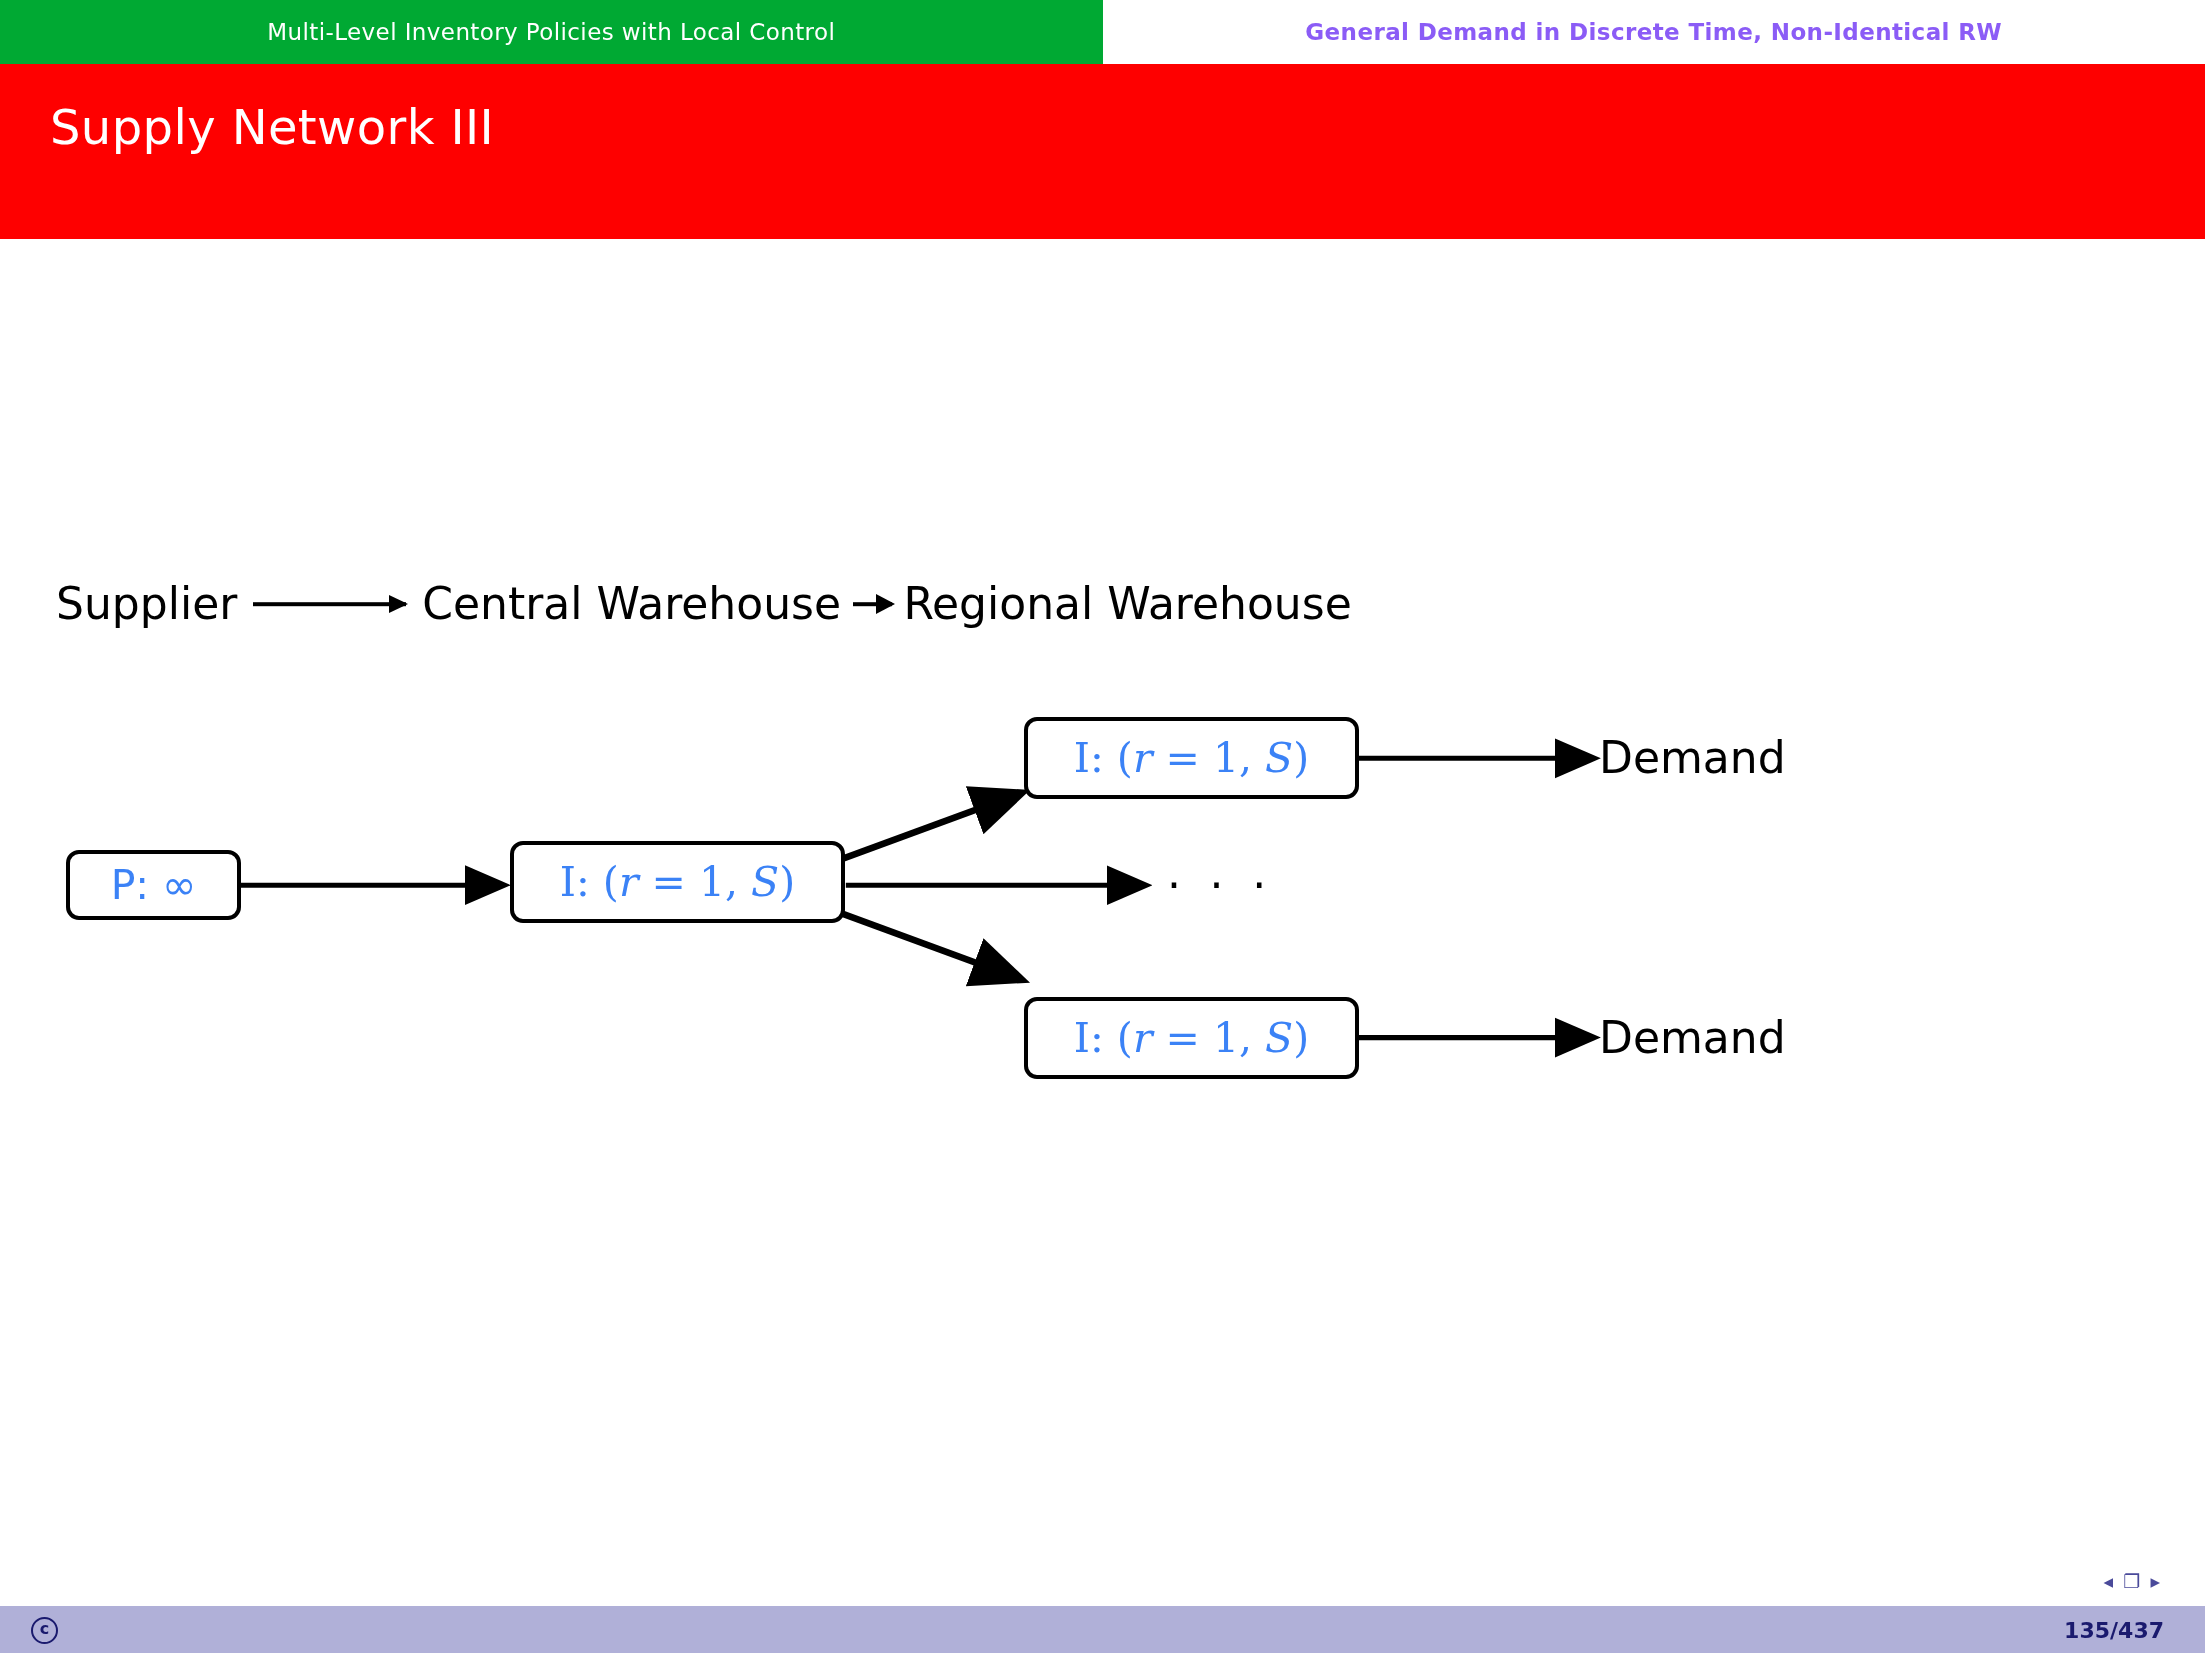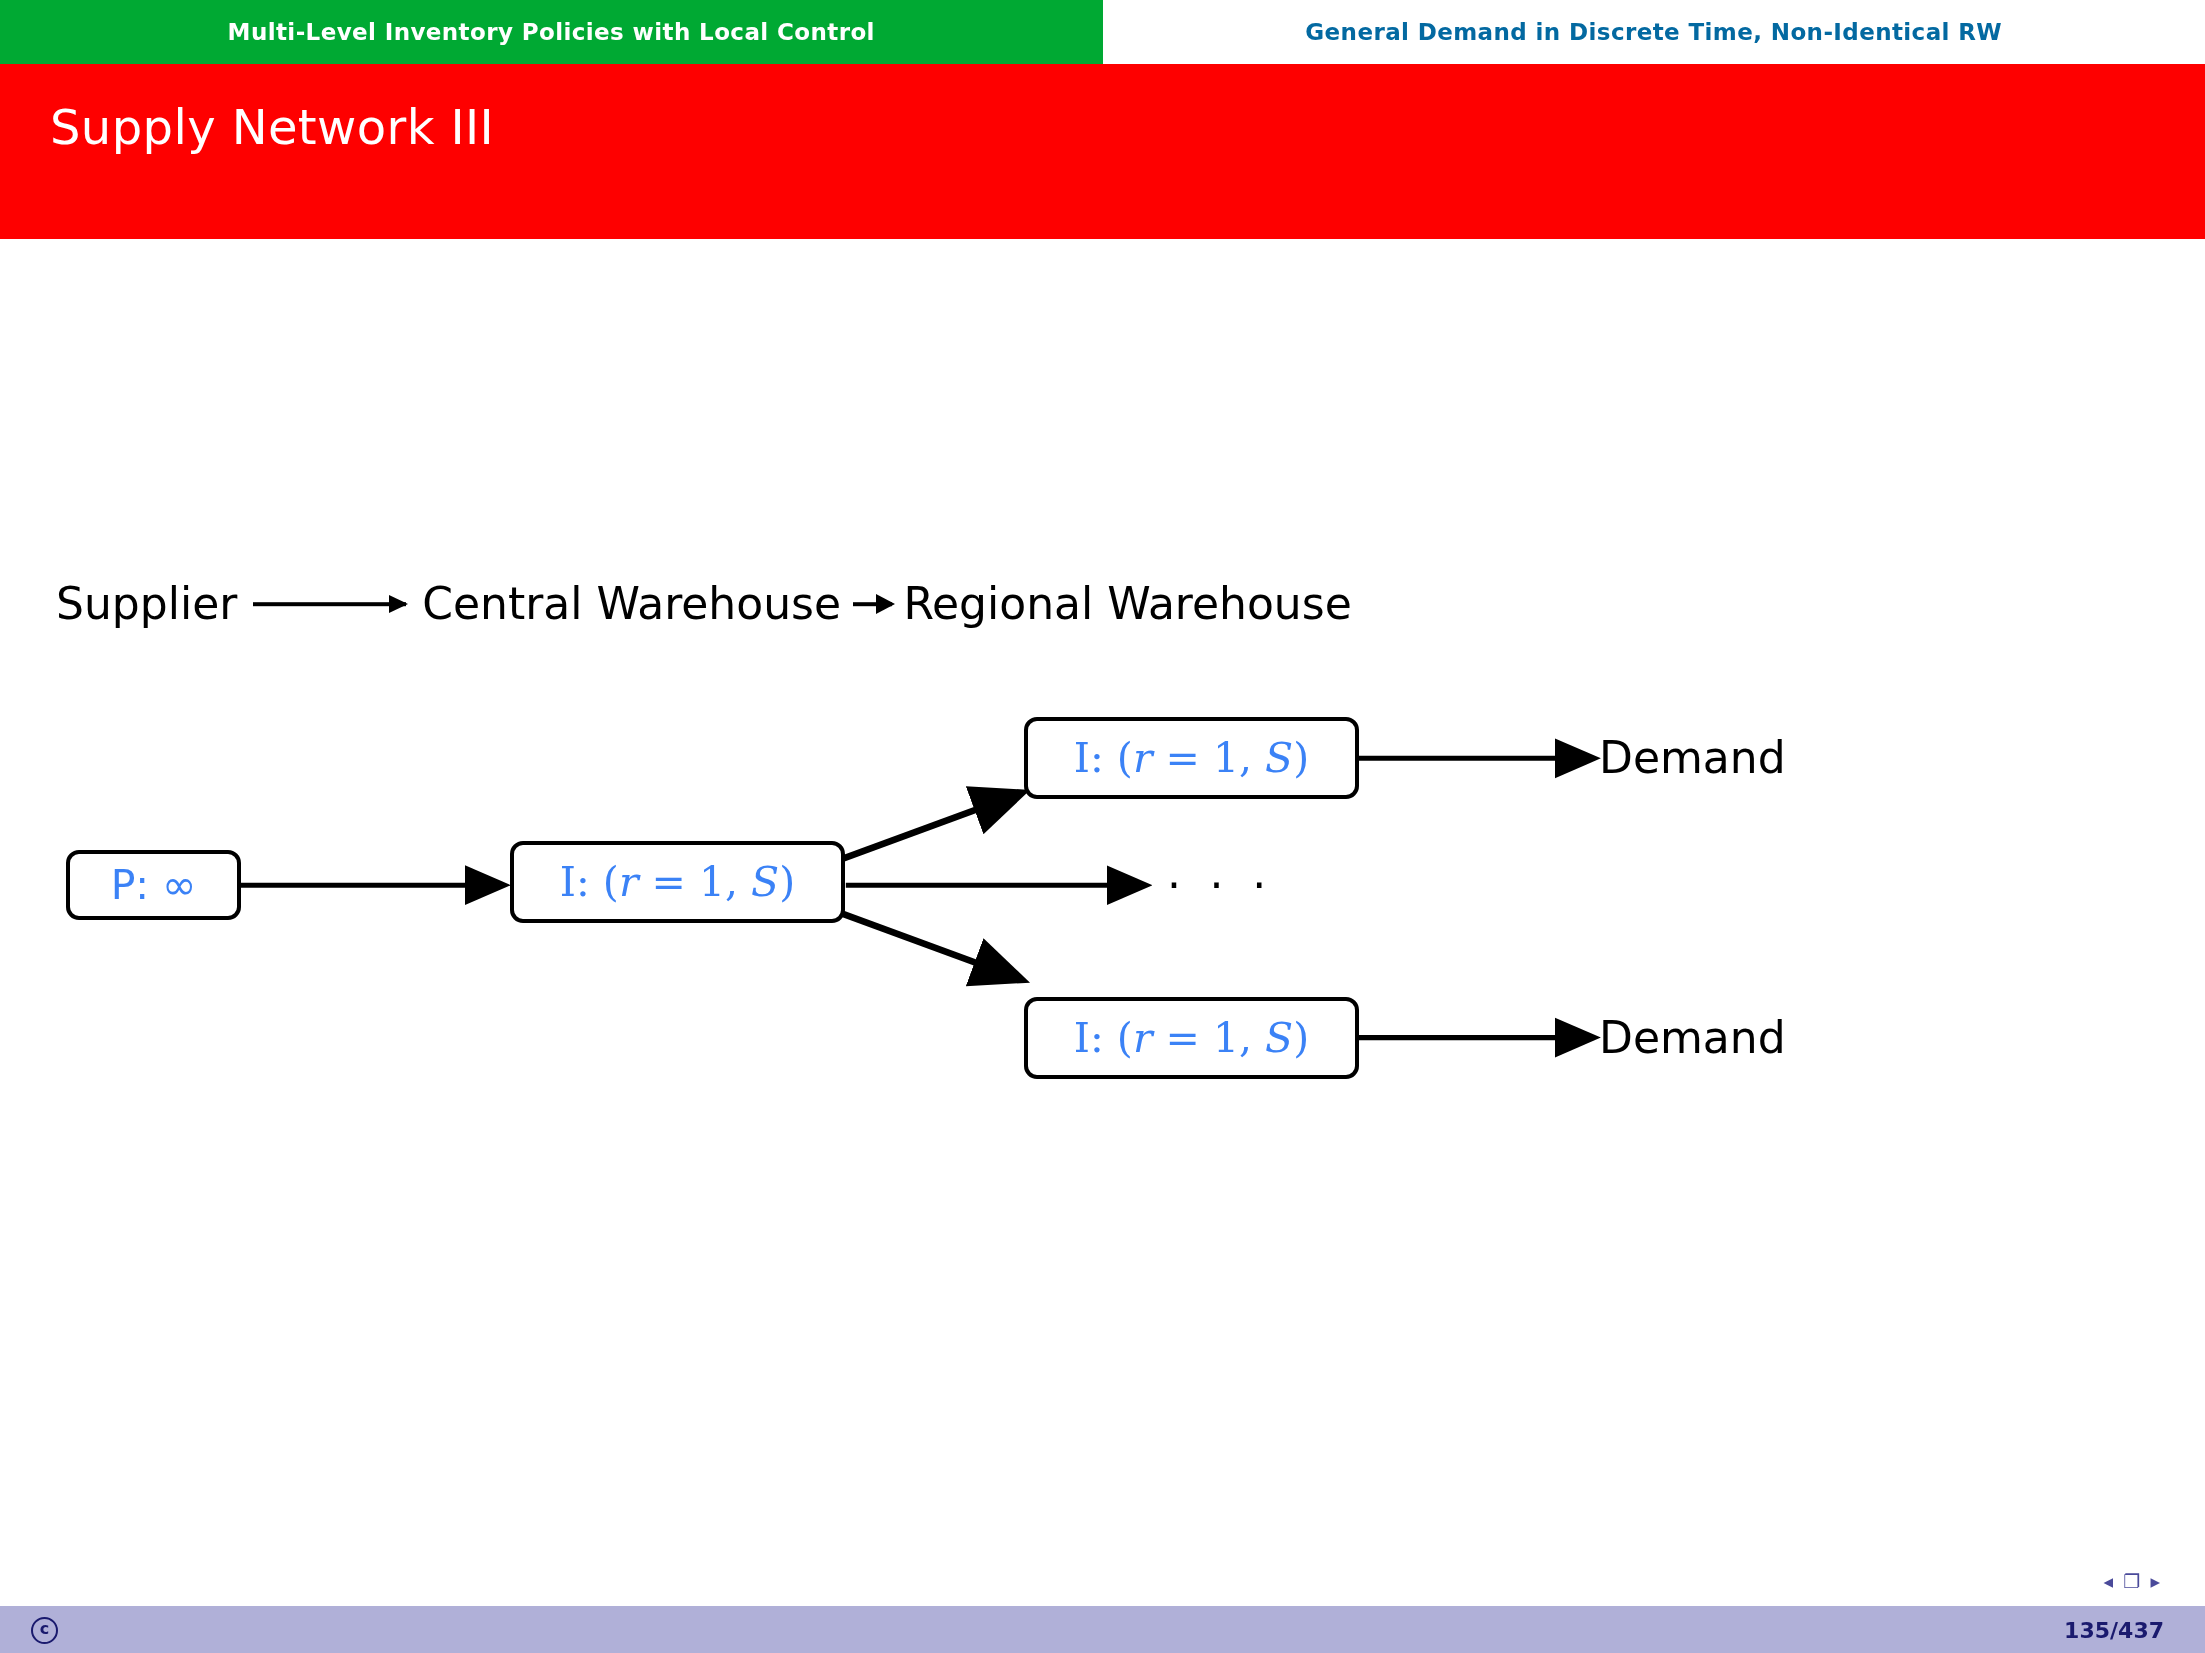--- a/index.html
+++ b/index.html
@@ -26,27 +26,27 @@
     align-items: stretch;
   }
   .topbar-left {
     width: 1103px;
     background: #00a933;
     color: #ffffff;
     display: flex;
     align-items: center;
     justify-content: center;
     font-size: 23px;
-    font-weight: bold;
+    font-weight: normal;
     letter-spacing: 0.4px;
   }
   .topbar-right {
     width: 1103px;
     background: #ffffff;
-    color: #0369a1;
+    color: #8b5cf6;
     display: flex;
     align-items: center;
     justify-content: center;
     font-size: 23px;
     font-weight: bold;
     letter-spacing: 0.4px;
   }
 
   
   .titleband {

